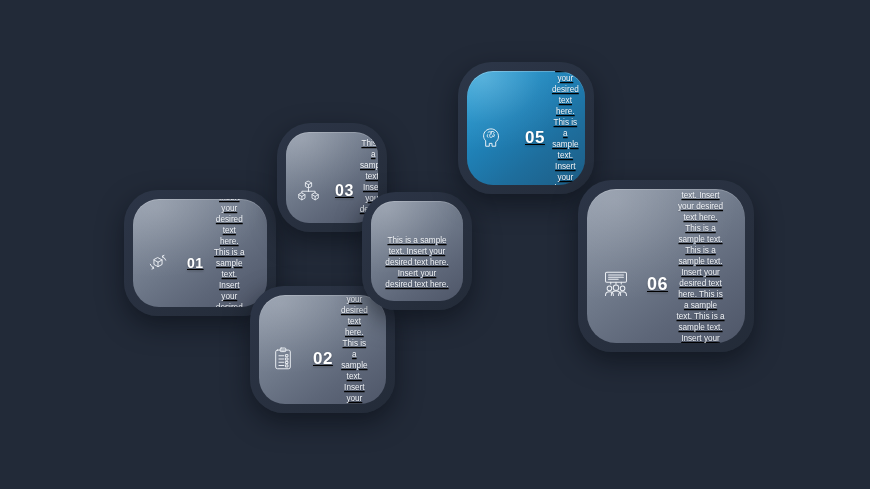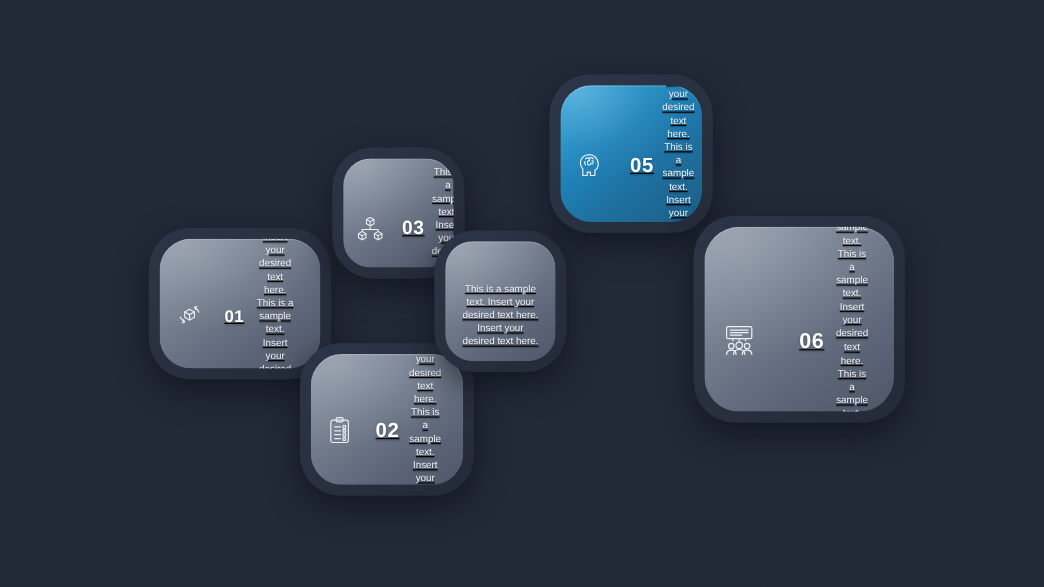--- a/index.html
+++ b/index.html
@@ -118,21 +118,21 @@
   
   #card-05 { left: 458px; top: 62px; width: 136px; height: 132px; }
   #card-05 .panel { border-radius: 26px; padding: 14px 12px 0; }
   #card-05 .head  { margin-top: 6px; gap: 20px; }
   #card-05 .num   { font-size: 17px; }
   #card-05 .body  { font-size: 8.2px; margin-top: 8px; padding: 0 7px; }
 
   
   #card-06 { left: 578px; top: 180px; width: 176px; height: 172px; }
   #card-06 .panel { border-radius: 29px; padding: 16px 12px 0; }
-  #card-06 .head  { margin-top: 20px; gap: 33px; text-align: right; }
+  #card-06 .head  { margin-top: 20px; gap: 14px; text-align: right; }
   #card-06 .num   { font-size: 18px; }
   #card-06 .body  { font-size: 8.2px; margin-top: 8px; padding: 0 8px; }
 </style>
 </head>
 <body>
 
 <div id="stage">
 
   <div class="card" id="card-01">
     <div class="panel">

